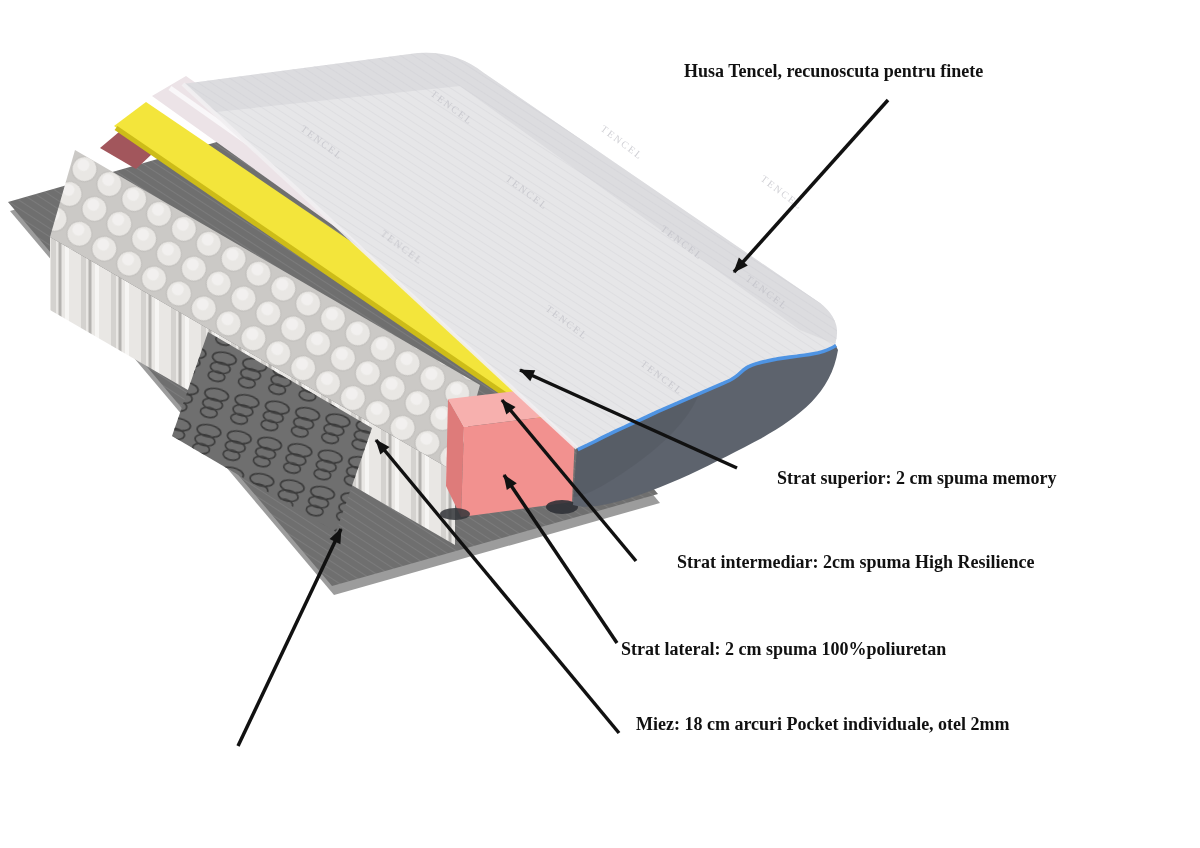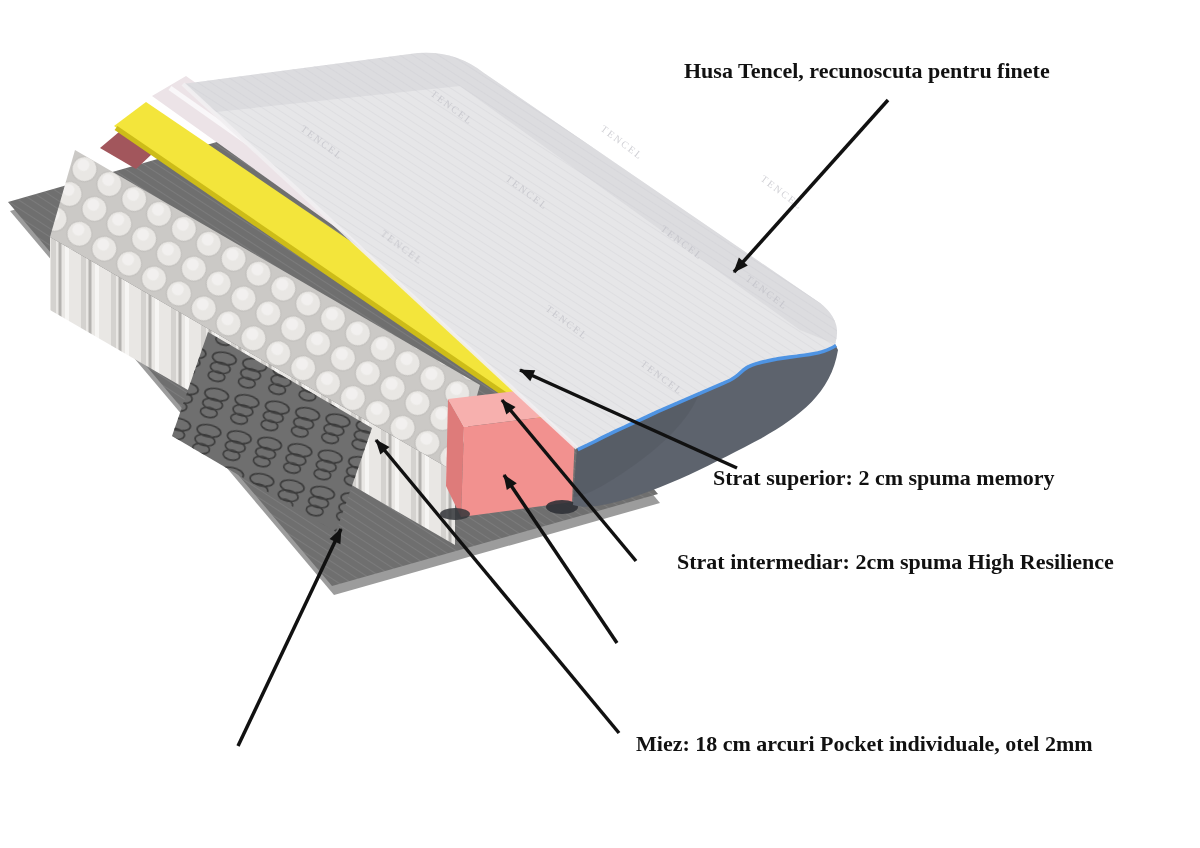--- a/index.html
+++ b/index.html
@@ -1,25 +1,25 @@
 <!DOCTYPE html>
 <html><head>
 <meta charset="utf-8">
 <style>
   html,body{margin:0;padding:0;background:#fff;}
   #canvas{position:relative;width:1200px;height:848px;background:#ffffff;overflow:hidden;
           font-family:"Liberation Serif","DejaVu Serif",serif;}
   #scene{position:absolute;left:0;top:0;}
-  .label{position:absolute;font-weight:bold;font-size:22px;line-height:26px;color:#111111;
+  .label{position:absolute;font-weight:bold;font-size:18px;line-height:26px;color:#111111;
          white-space:nowrap;letter-spacing:0px;text-align:center;}
   .lbl-cover{left:684px;top:58px;}
-  .lbl-superior{left:713px;top:465px;}
+  .lbl-superior{left:777px;top:465px;}
   .lbl-intermediar{left:677px;top:549px;}
   .lbl-lateral{left:621px;top:636px;}
-  .lbl-miez{left:636px;top:731px;font-family:Liberation Serif, serif;}
+  .lbl-miez{left:636px;top:711px;font-family:Liberation Serif, serif;}
   .lbl-inferior{left:91px;top:777px;}
 </style>
 </head>
 <body>
 
 <div id="canvas">
 
   <svg id="scene" width="1200" height="848" viewBox="0 0 1200 848">
     <defs>
 
@@ -130,14 +130,15 @@
       <line x1="636" y1="561" x2="502" y2="400" marker-end="url(#arrowHead)"></line>
       <line x1="617" y1="643" x2="504" y2="475" marker-end="url(#arrowHead)"></line>
       <line x1="619" y1="733" x2="376" y2="440" marker-end="url(#arrowHead)"></line>
       <line x1="238" y1="746" x2="341" y2="529" marker-end="url(#arrowHead)"></line>
     </g>
   </svg>
 
   <div class="label lbl-cover">Husa Tencel, recunoscuta pentru finete</div>
   <div class="label lbl-superior">Strat superior: 2 cm spuma memory</div>
   <div class="label lbl-intermediar">Strat intermediar: 2cm spuma High Resilience</div>
+  <div class="label lbl-lateral">Strat lateral: 2 cm spuma 100%poliuretan</div>
   <div class="label lbl-miez">Miez: 18 cm arcuri Pocket individuale, otel 2mm</div>
 </div>
 
 </body></html>

